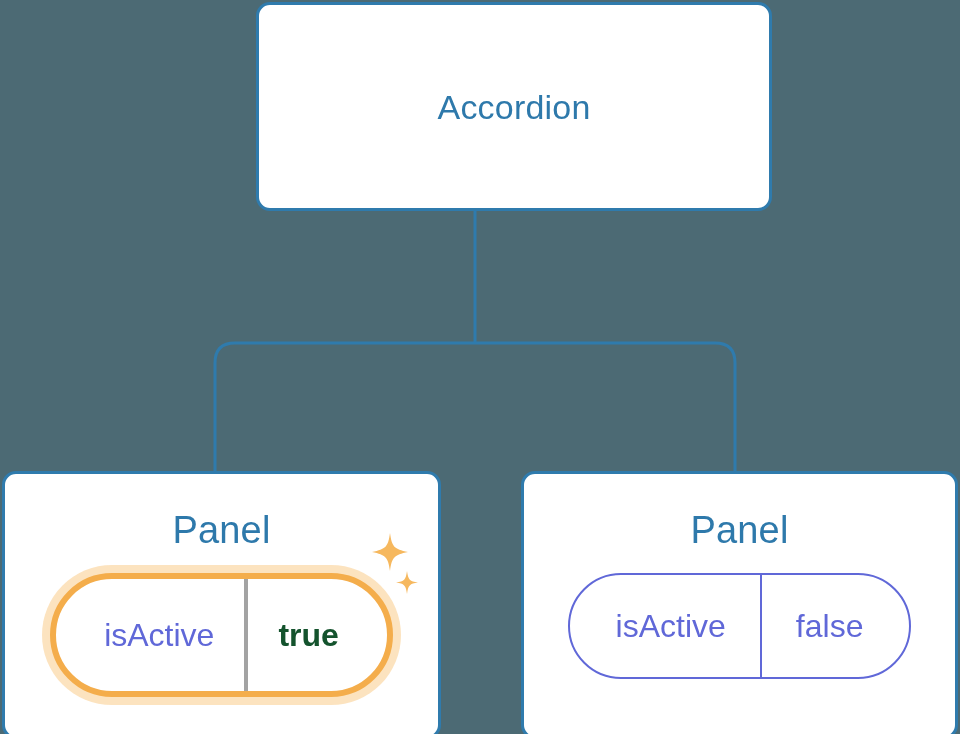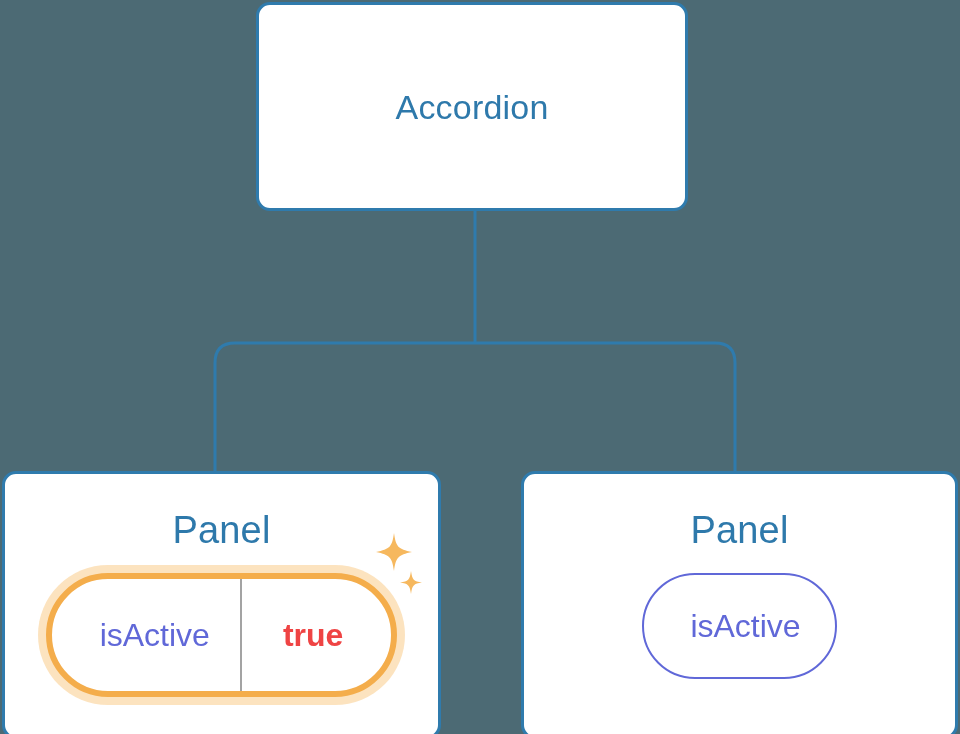--- a/index.html
+++ b/index.html
@@ -40,21 +40,21 @@
     border-radius: 14px;
     box-sizing: border-box;
     display: flex;
     flex-direction: column;
     align-items: center;
   }
 
   .node-root {
     left: 256px;
     top: 2px;
-    width: 432px;
+    width: 516px;
     height: 209px;
     justify-content: center;
   }
 
   .node-title {
     color: #2e79ab;
     font-size: 34px;
     font-weight: 400;
     letter-spacing: 0.2px;
     line-height: 1;
@@ -127,24 +127,24 @@
     height: 124px;
     box-shadow: 0 0 0 8px rgba(246, 181, 86, 0.38);
   }
 
   .pill-highlight .pill-key {
     color: #6068d8;
     padding: 0 30px 0 48px;
   }
 
   .pill-highlight .pill-val {
-    border-left: 2px solid #a3a3a3;
-    color: #ef4444;
+    border-left: 4px solid #a3a3a3;
+    color: #14532d;
     font-weight: bold;
-    padding: 0 48px 0 41px;
+    padding: 0 48px 0 30px;
   }
 
   
   .sparkles {
     position: absolute;
     right: -30px;
     top: -44px;
     width: 60px;
     height: 70px;
     pointer-events: none;
@@ -180,17 +180,18 @@
       </svg>
     </div>
   </div>
 
   <div class="node node-child node-child-right">
     <div class="node-title">Panel</div>
 
     <div class="pill-wrap">
       <div class="pill">
         <div class="pill-key">isActive</div>
+        <div class="pill-val">false</div>
       </div>
     </div>
   </div>
 
 </div>
 
 </body></html>

